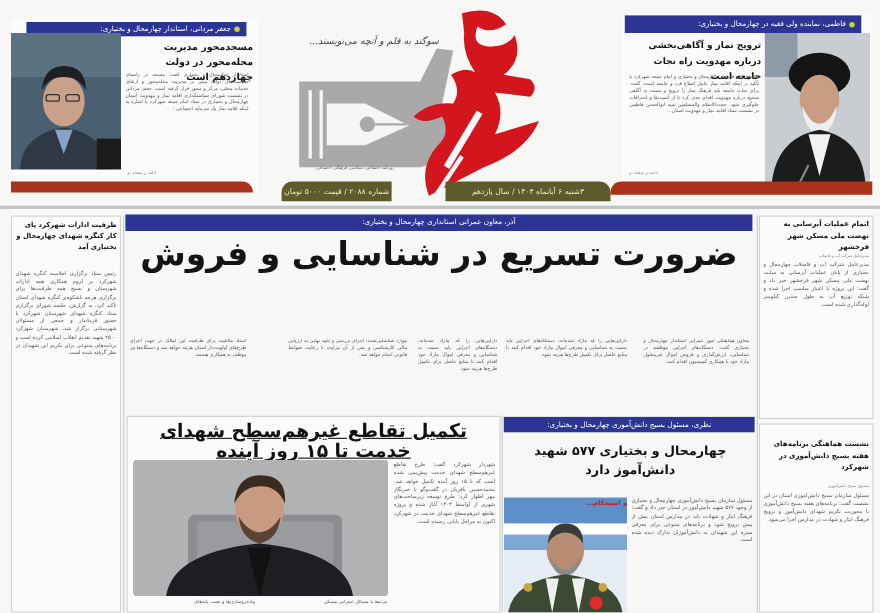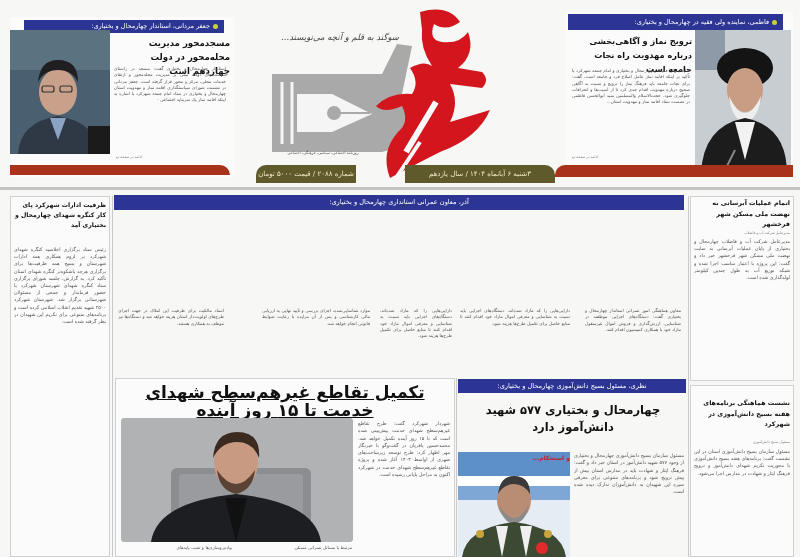--- a/index.html
+++ b/index.html
@@ -105,20 +105,21 @@
 
   <div class="rule" style="left:0;top:187px;width:800px;height:3px;background:#c4c4c4;"></div>
 
   <div class="frame" style="left:10px;top:196px;width:100px;height:361px;"></div>
   <div class="head-title" style="left:14px;top:200px;width:92px;font-size:6.2px;line-height:10px;">ظرفیت ادارات شهرکرد پای کار کنگره شهدای چهارمحال و بختیاری آمد</div>
   <div class="body-text" style="left:14px;top:246px;width:92px;height:308px;font-size:4.8px;line-height:7.2px;">رئیس ستاد برگزاری اجلاسیه کنگره شهدای شهرکرد بر لزوم همکاری همه ادارات شهرستان و بسیج همه ظرفیت‌ها برای برگزاری هرچه باشکوه‌تر کنگره شهدای استان تأکید کرد. به گزارش، جلسه شورای برگزاری ستاد کنگره شهدای شهرستان شهرکرد با حضور فرماندار و جمعی از مسئولان شهرستانی برگزار شد. شهرستان شهرکرد ۲۵۰۰ شهید تقدیم انقلاب اسلامی کرده است و برنامه‌های متنوعی برای تکریم این شهیدان در نظر گرفته شده است.</div>
 
   <div class="blue-strip" style="left:114px;top:195px;width:570px;height:15px;line-height:15px;text-align:center;font-size:6.6px;">
     <span>آذر، معاون عمرانی استانداری چهارمحال و بختیاری:</span>
   </div>
+  <div class="headline-big" style="left:114px;top:212px;width:570px;font-size:30px;line-height:40px;">ضرورت تسریع در شناسایی و فروش</div>
 
   <div class="body-text" style="left:585px;top:308px;width:96px;height:68px;">معاون هماهنگی امور عمرانی استاندار چهارمحال و بختیاری گفت: دستگاه‌های اجرایی موظفند در شناسایی، ارزش‌گذاری و فروش اموال غیرمنقول مازاد خود با همکاری کمیسیون اقدام کنند.</div>
   <div class="body-text" style="left:460px;top:308px;width:110px;height:68px;">دارایی‌هایی را که مازاد شده‌اند، دستگاه‌های اجرایی باید نسبت به شناسایی و معرفی اموال مازاد خود اقدام کنند تا منابع حاصل برای تکمیل طرح‌ها هزینه شود.</div>
   <div class="body-text" style="left:262px;top:308px;width:108px;height:68px;">موارد شناسایی‌شده، اجرای بررسی و تأیید نهایی به ارزیابی مالی کارشناسی و پس از آن مزایده با رعایت ضوابط قانونی انجام خواهد شد.</div>
   <div class="body-text" style="left:118px;top:308px;width:106px;height:68px;">اسناد مالکیت برای ظرفیت این املاک در جهت اجرای طرح‌های اولویت‌دار استان هزینه خواهد شد و دستگاه‌ها نیز موظف به همکاری هستند.</div>
   <div class="body-text" style="left:380px;top:308px;width:72px;height:68px;">دارایی‌هایی را که مازاد شده‌اند، دستگاه‌های اجرایی باید نسبت به شناسایی و معرفی اموال مازاد خود اقدام کنند تا منابع حاصل برای تکمیل طرح‌ها هزینه شود.</div>
 
   <div class="frame" style="left:690px;top:196px;width:104px;height:185px;"></div>
   <div class="head-title" style="left:694px;top:198px;width:96px;font-size:6.4px;line-height:10.5px;">اتمام عملیات آبرسانی به نهضت ملی مسکن شهر فرخشهر</div>
   <div class="small-note" style="left:694px;top:231px;width:96px;text-align:right;">مدیرعامل شرکت آب و فاضلاب</div>

